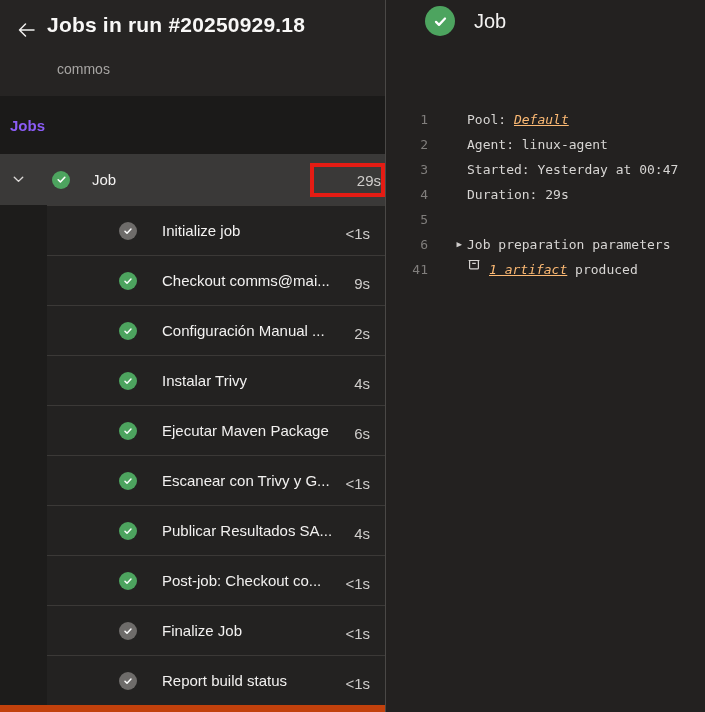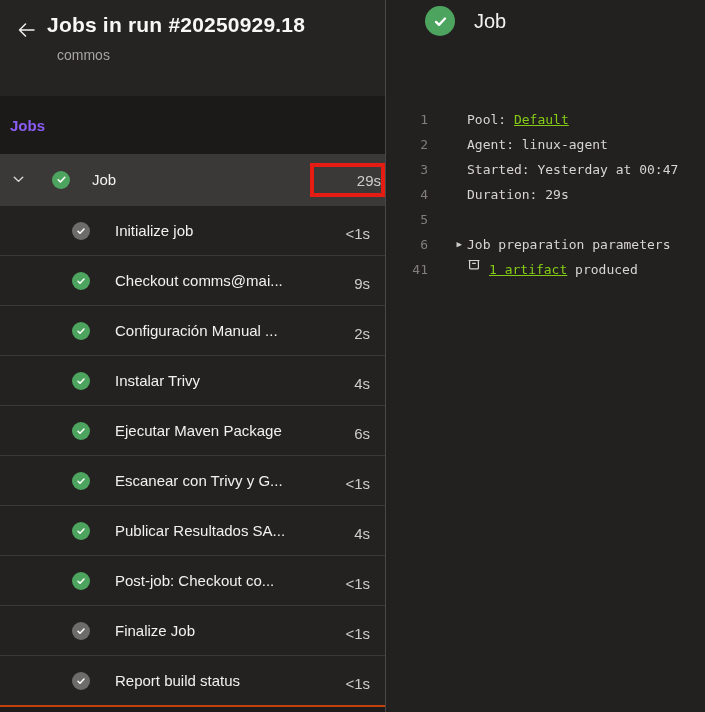--- a/index.html
+++ b/index.html
@@ -24,21 +24,21 @@
     position:absolute;left:14px;top:18px;width:24px;height:24px;
     display:flex;align-items:center;justify-content:center;cursor:pointer;
     background:transparent;border:none;padding:0;
   }
   .page-title{
     position:absolute;left:47px;top:13px;
     font-size:21px;font-weight:700;color:#f8f7f6;letter-spacing:.2px;
     white-space:nowrap;
   }
   .page-subtitle{
-    position:absolute;left:57px;top:47px;
+    position:absolute;left:57px;top:61px;
     font-size:14px;color:#a7a5a3;
   }
   .jobs-bar{
     height:58px;background:#1b1a19;display:flex;align-items:center;
     padding-left:10px;
   }
   .jobs-bar-label{font-size:15px;font-weight:700;color:#8b5cf6;}
 
   .job-row{
     height:51px;background:#3a3938;position:relative;
@@ -61,21 +61,21 @@
     position:absolute;right:0;top:9px;width:75px;height:34px;
     border:4px solid var(--annotation);
     display:flex;align-items:center;justify-content:flex-end;
   }
   .dur{font-size:15px;color:#cfcdcb;}
 
   .step{
     height:50px;background:#232221;border-top:1px solid #3b3937;
     display:flex;align-items:center;cursor:pointer;
   }
-  .steps{border-bottom:2px solid #c2410c;}
+  .steps{border-bottom:7px solid #c2410c;padding-left:47px;}
   .step .circle{margin-left:72px;}
   .step .rowlabel{margin-left:25px;}
   .step .dur{margin-left:auto;margin-right:15px;transform:translateY(3px);}
 
   
   .vdiv{width:1px;flex:none;background:#4a4846;}
   .right{flex:1;position:relative;background:#232120;}
   .right-header{
     position:absolute;top:6px;left:39px;
     display:flex;align-items:center;gap:19px;
@@ -89,21 +89,21 @@
     font-size:13px;color:#d7d5d3;
   }
   .gutter{width:42px;flex:none;text-align:right;color:#807e7c;}
   .marker{
     width:39px;flex:none;display:flex;align-items:center;
     justify-content:flex-end;padding-right:5px;
   }
   .tri{font-size:9px;color:#cfcdcb;line-height:1;cursor:pointer;}
   .content{display:flex;align-items:flex-start;white-space:pre;}
   .content span{white-space:pre;}
-  .link{text-decoration:underline;color:#84cc16;cursor:pointer;}
+  .link{text-decoration:underline;color:#fdba74;cursor:pointer;font-style:italic;}
   .art-icon{margin-right:8px;flex:none;transform:translateY(0.5px);}
 </style>
 </head>
 <body>
 
 <div class="app">
 
   <aside class="left">
     <div class="left-header">
       <button class="back-btn">

